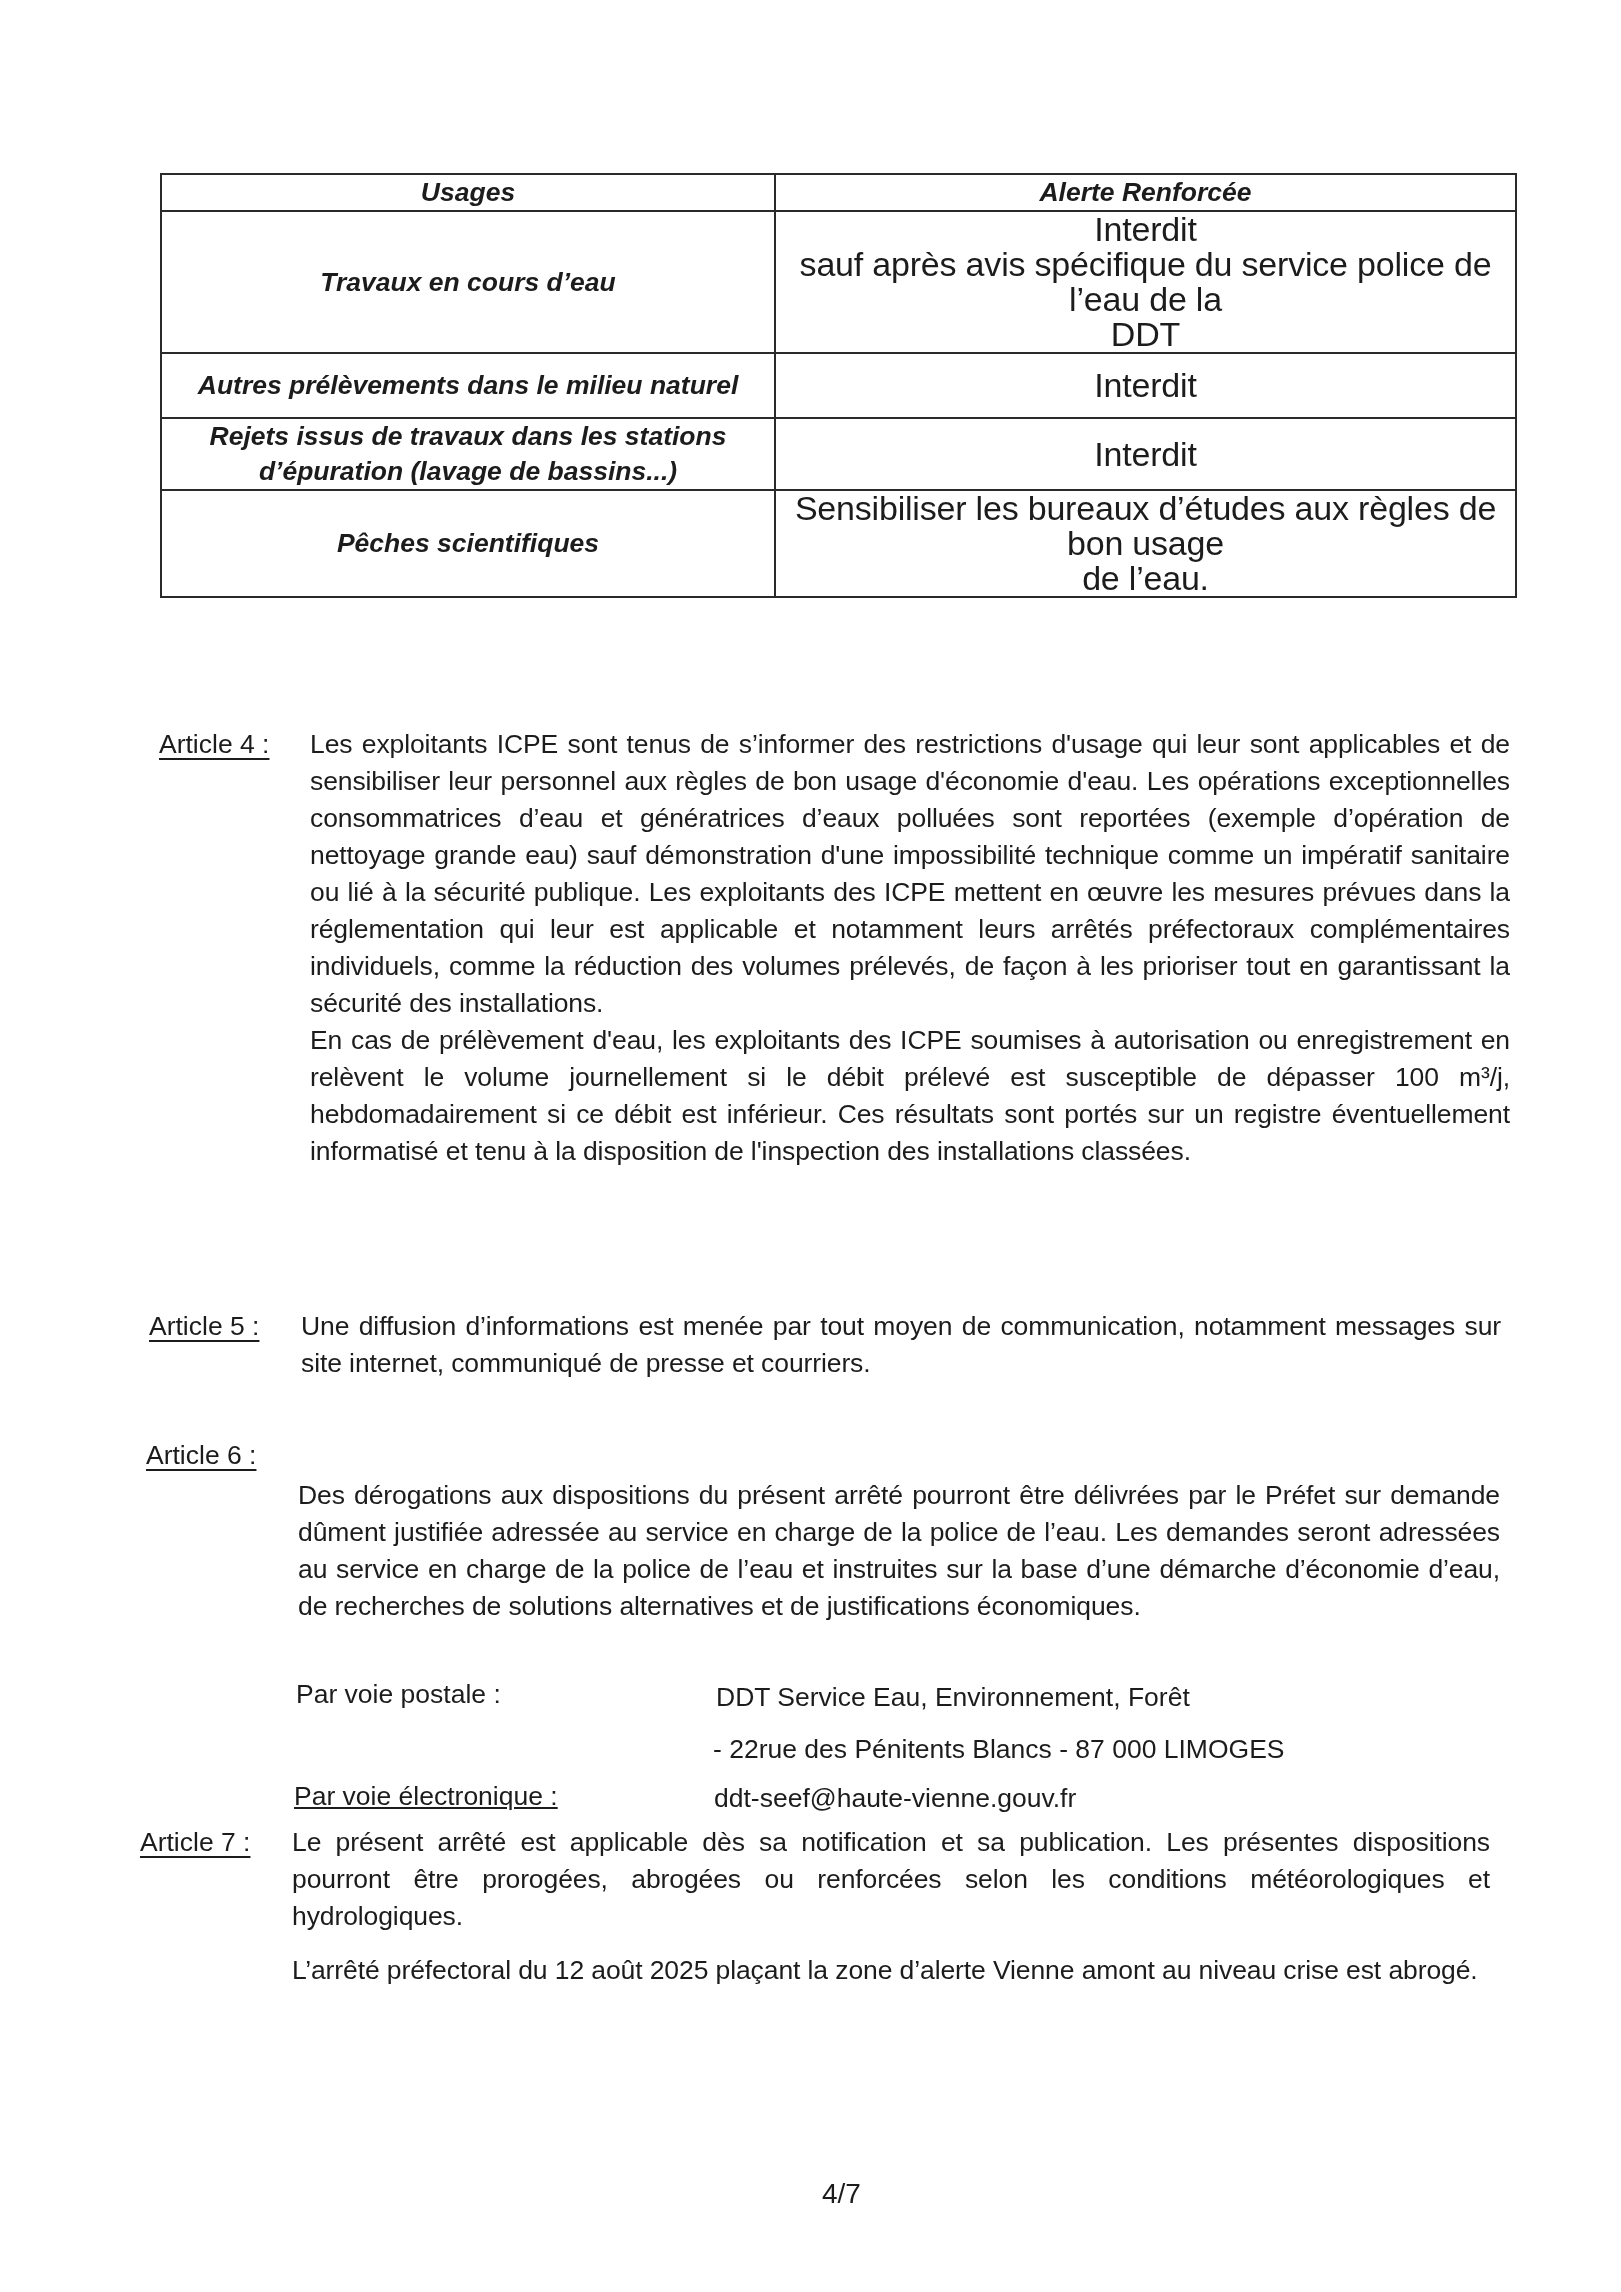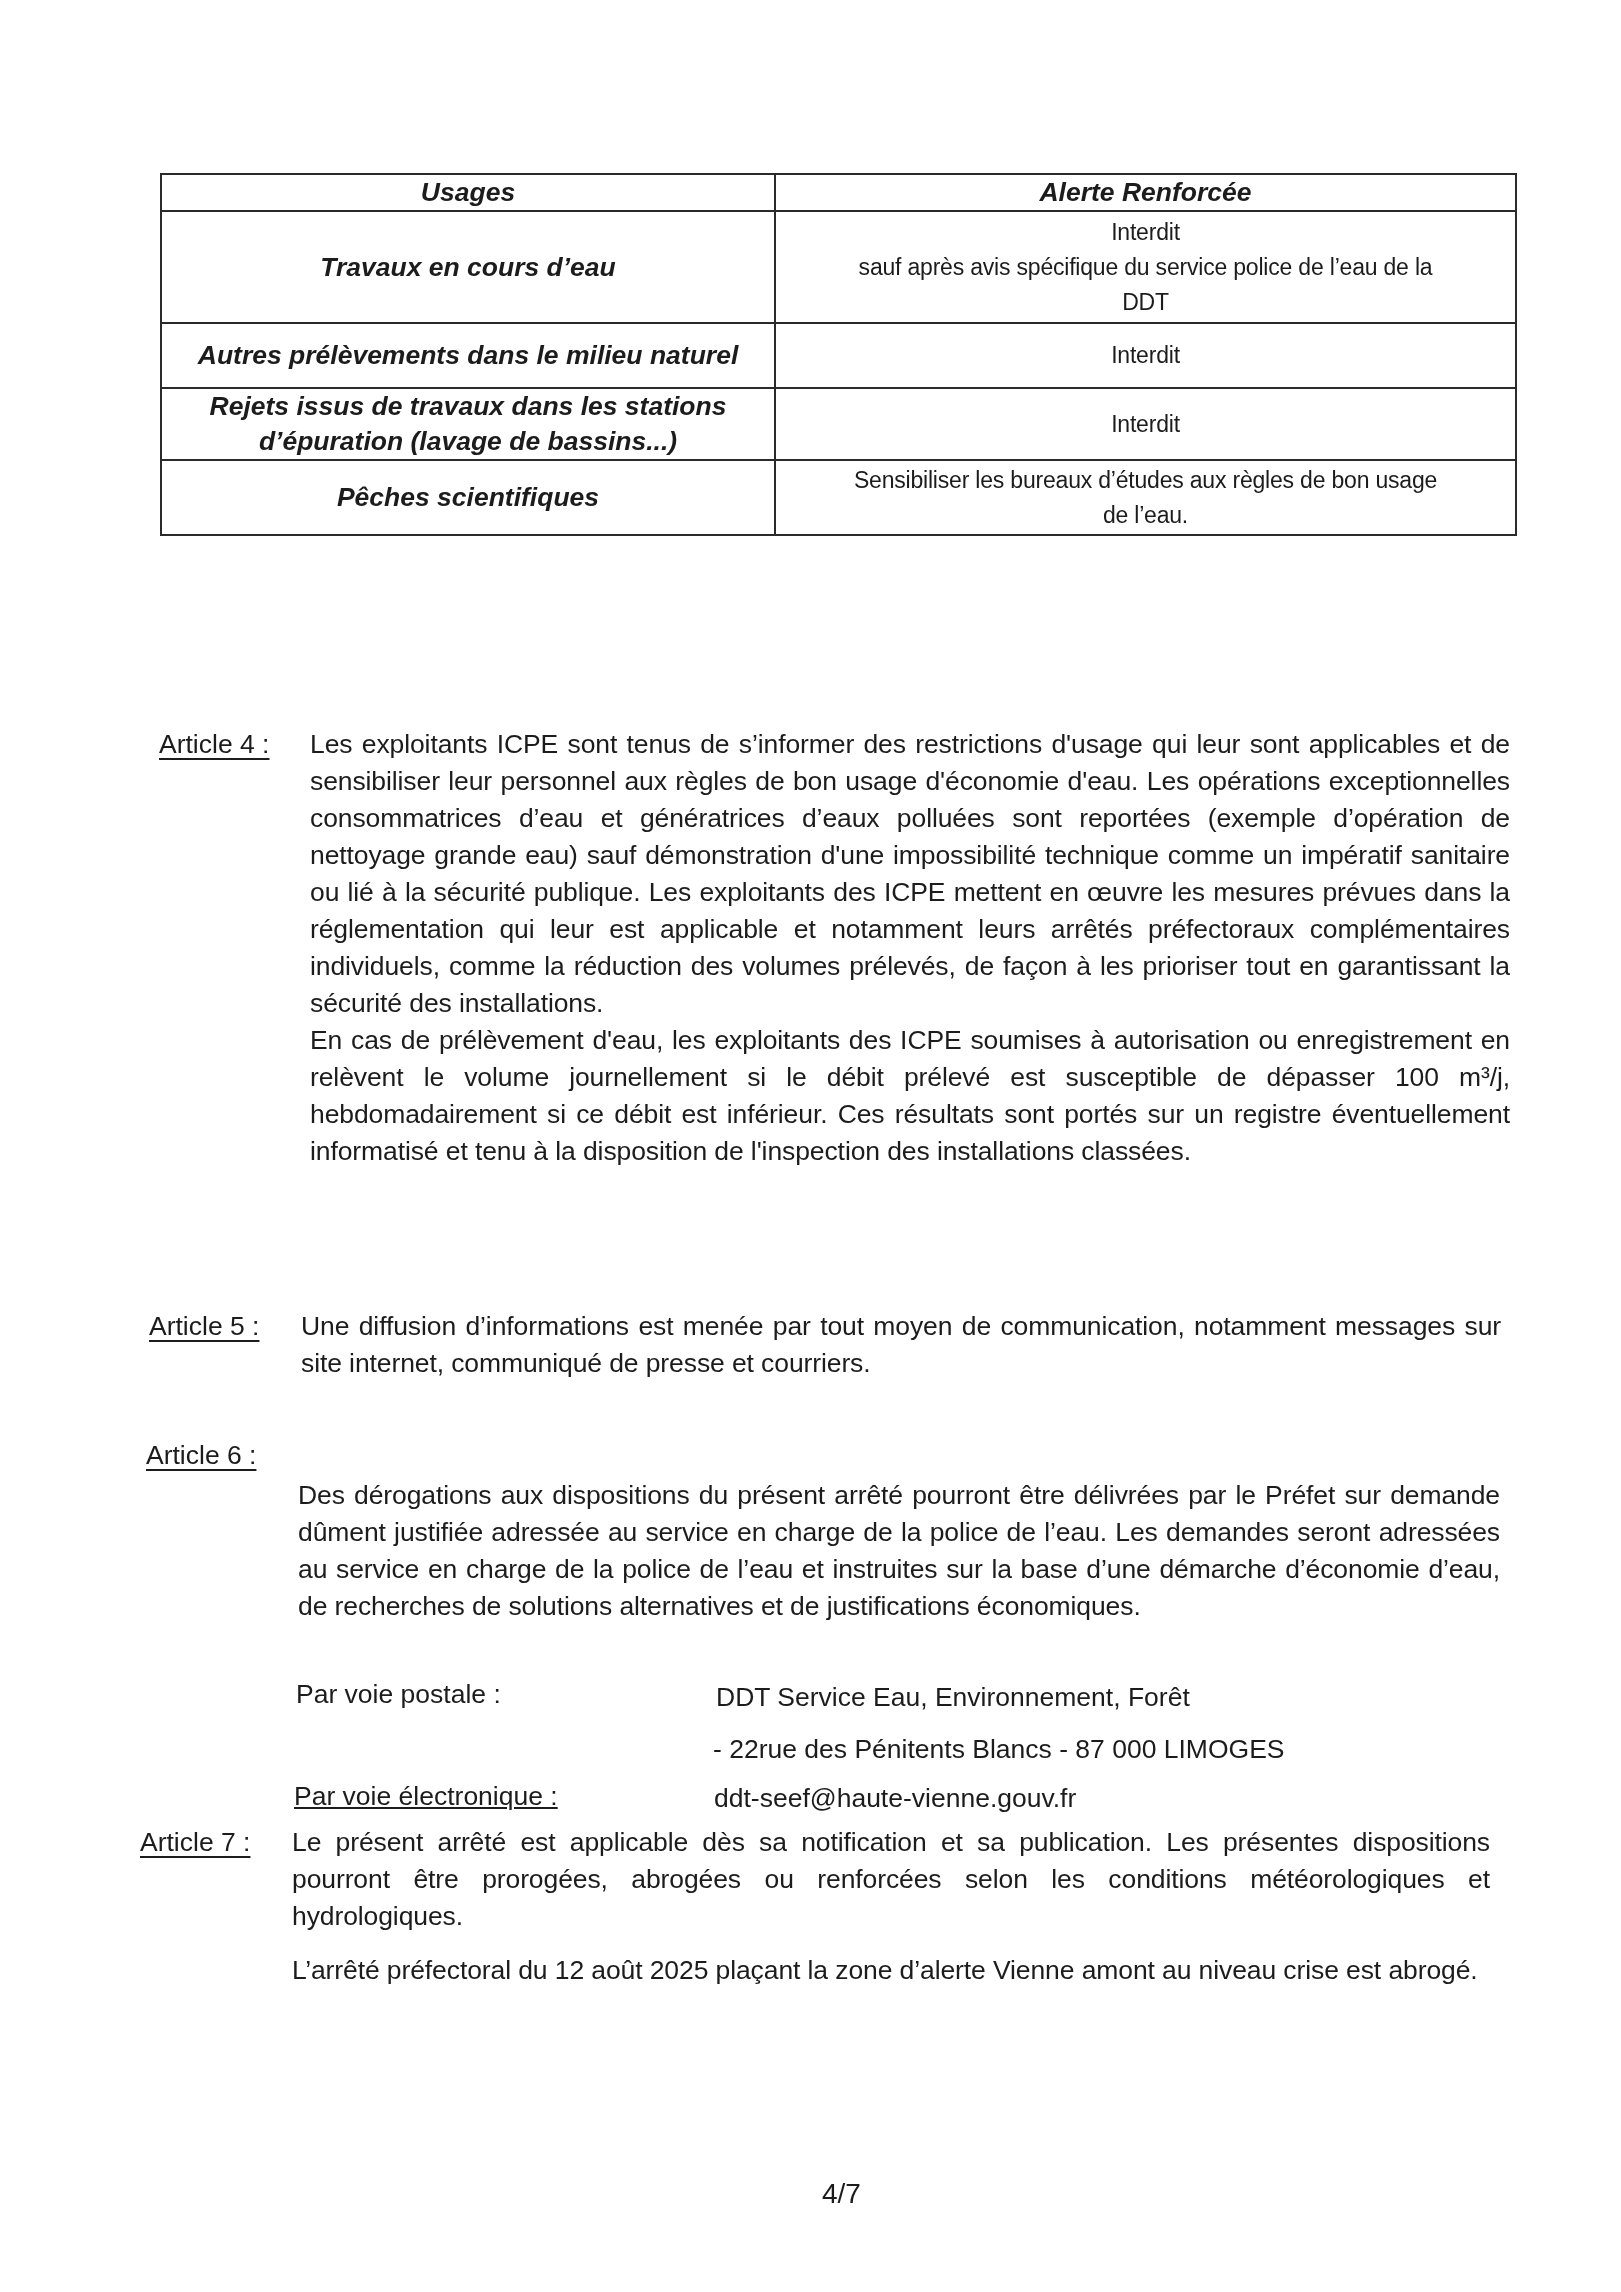--- a/index.html
+++ b/index.html
@@ -21,21 +21,21 @@
     padding: 0 3.9px; font-weight: normal;
   }
   .usage-table col.c1 { width: 614px; }
   .usage-table col.c2 { width: 741px; }
   .usage-table th { height: 35px; font-style: italic; font-weight: 600; }
   .usage-table td.label { font-style: italic; font-weight: bold; }
   .usage-table tr.r1 td { height: 110px; }
   .usage-table tr.r2 td { height: 63px; }
   .usage-table tr.r3 td { height: 69px; }
   .usage-table tr.r4 td { height: 73px; }
-  .usage-table td.val { font-size: 23px; letter-spacing: -0.2px; }
+  .usage-table td.val { font-size: 34px; letter-spacing: -0.2px; }
   .line { display: block; }
 
   
   .para {
     position: absolute; font-size: 26.5px; line-height: 37px;
     text-align: justify; letter-spacing: -0.1px;
   }
   .para p { margin: 0; }
   .art-label {
     position: absolute; font-size: 26.5px; line-height: 37px;

